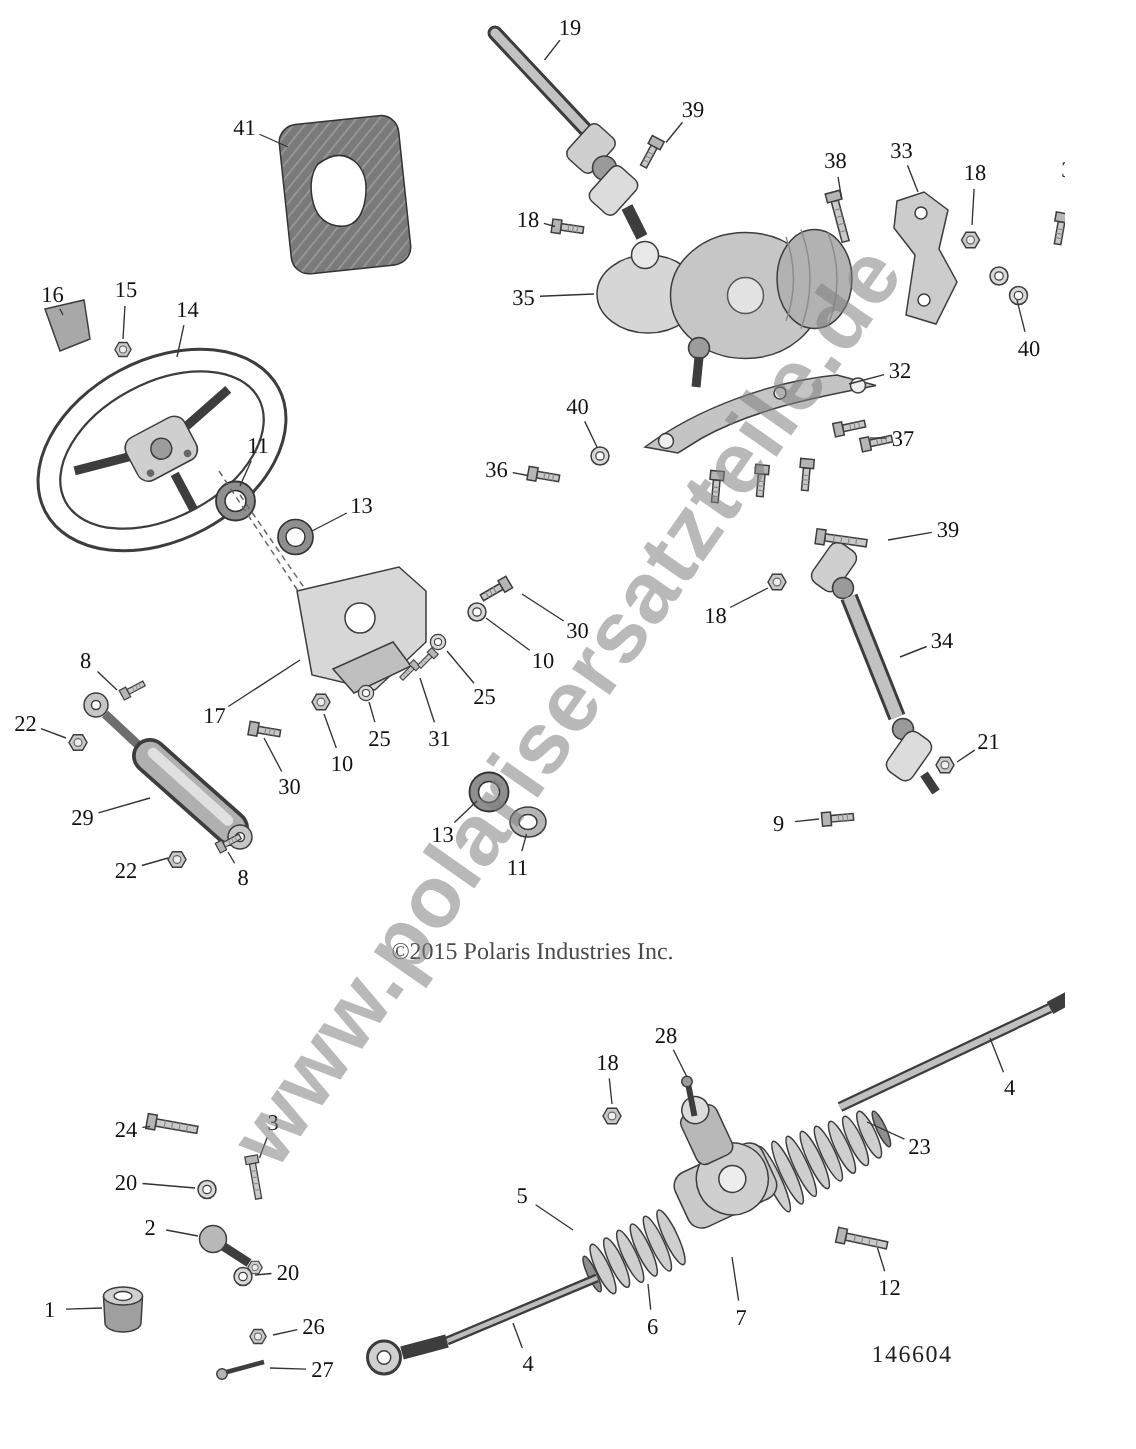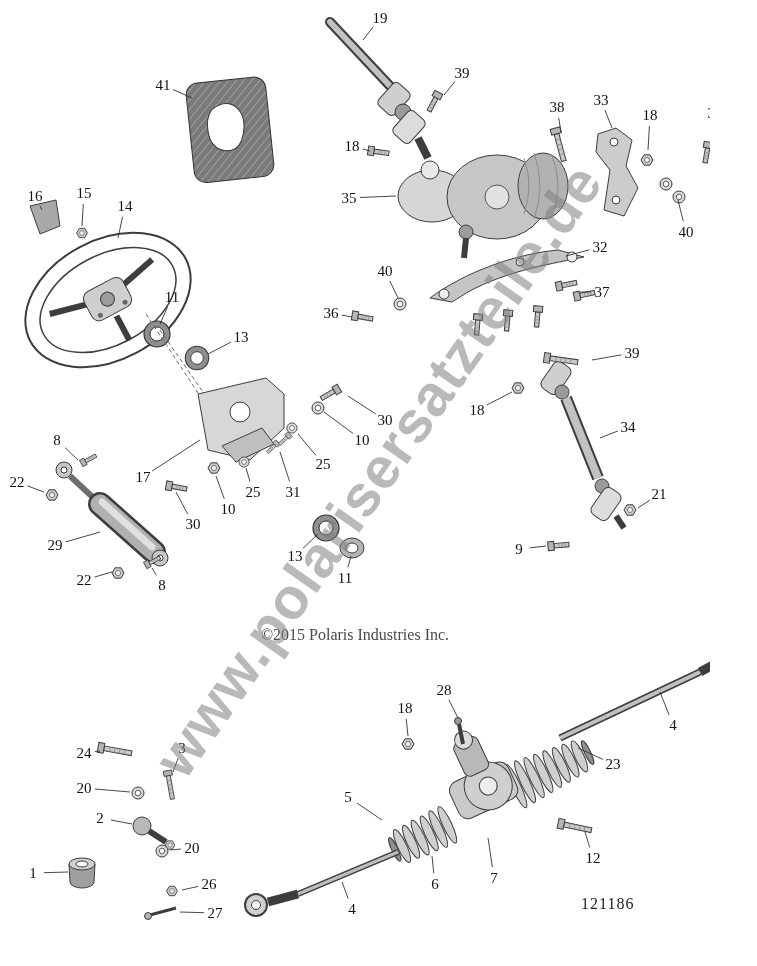--- a/index.html
+++ b/index.html
@@ -356,15 +356,15 @@
         <text x="352" y="914" class="callout">4</text>
         <line x1="204.0" y1="912.7" x2="180" y2="912" class="leader"></line>
         <text x="215" y="918" class="callout">27</text>
       </g>
   </svg>
 
   <div class="watermark">www.polarisersatzteile.de</div>
 
   <div class="copyright">©2015 Polaris Industries Inc.</div>
 
-  <div class="partnum">121186</div>
+  <div class="partnum">146604</div>
 
 </div>
 
 </body></html>

